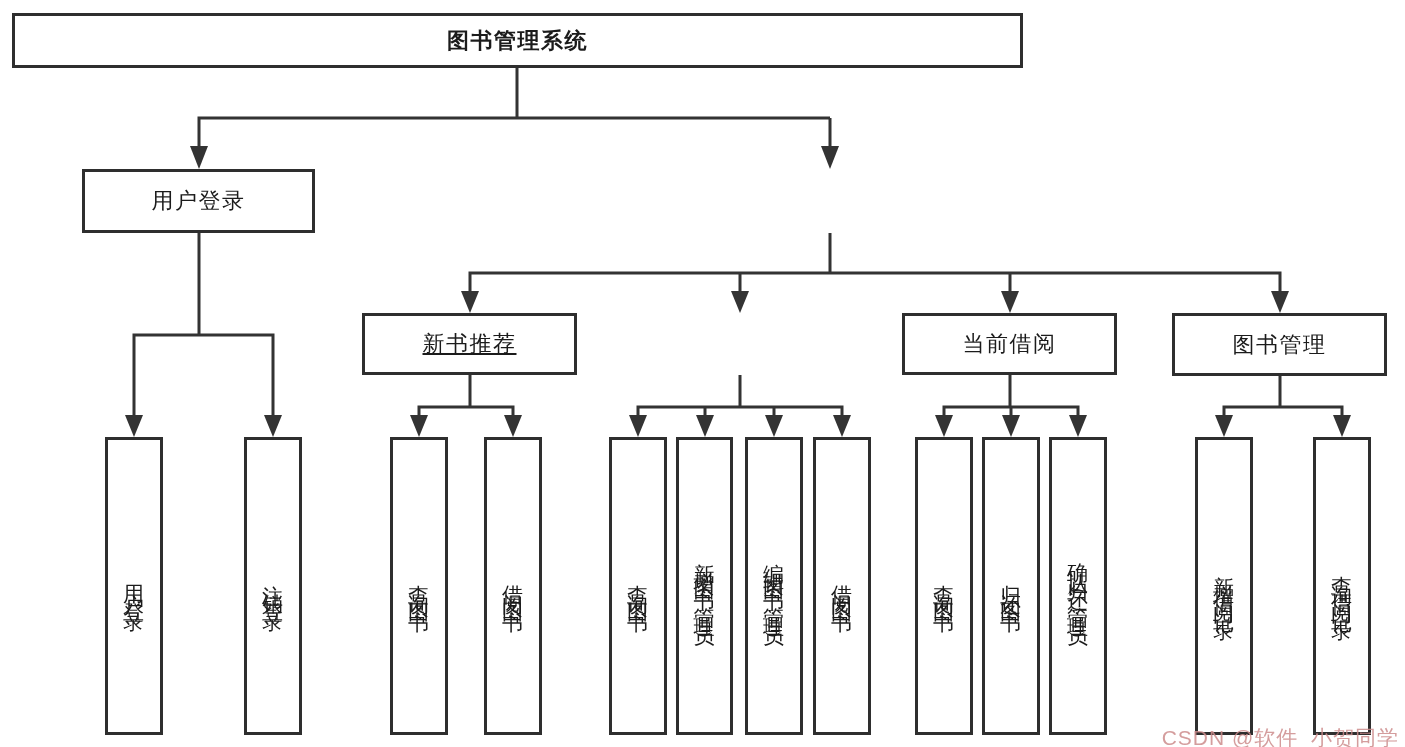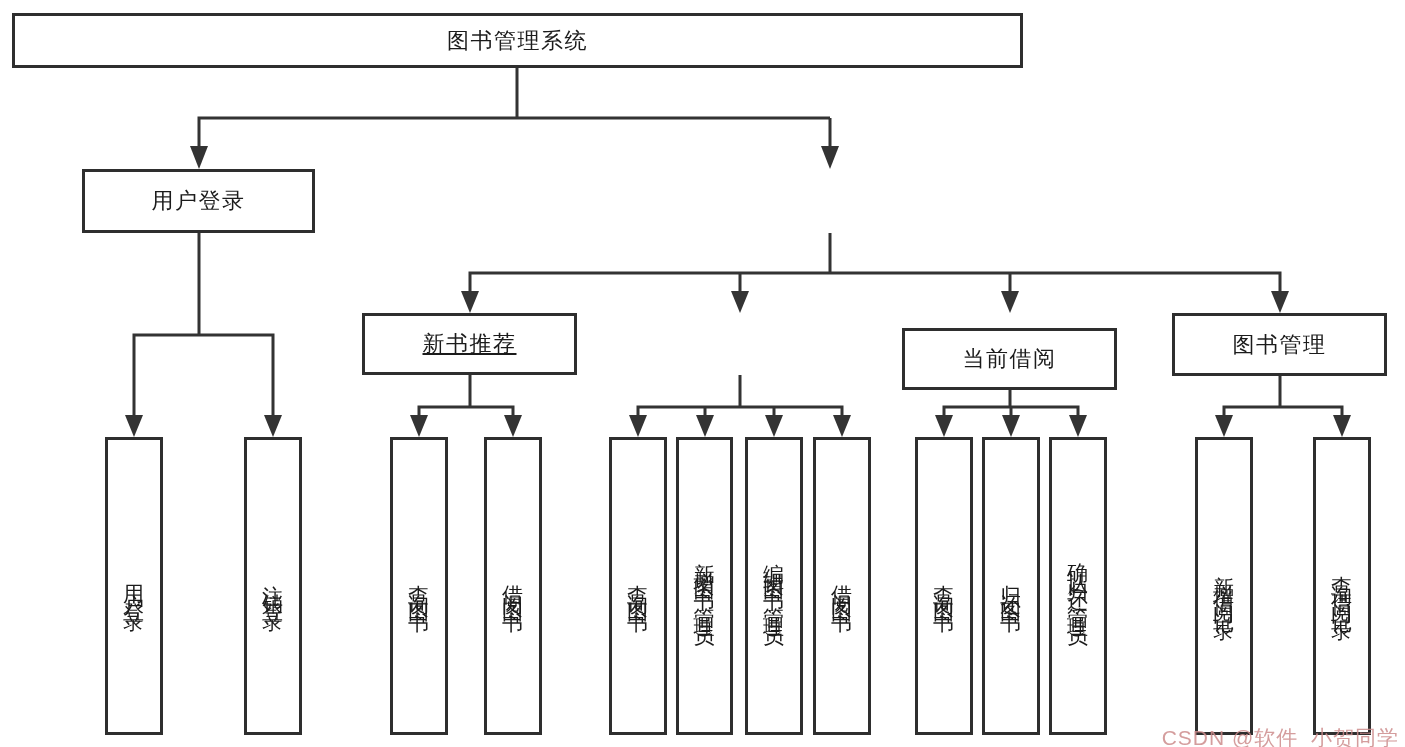--- a/index.html
+++ b/index.html
@@ -95,26 +95,26 @@
       <polygon points="765,415 783,415 774,437"></polygon>
       <polygon points="833,415 851,415 842,437"></polygon>
       <polygon points="935,415 953,415 944,437"></polygon>
       <polygon points="1002,415 1020,415 1011,437"></polygon>
       <polygon points="1069,415 1087,415 1078,437"></polygon>
       <polygon points="1215,415 1233,415 1224,437"></polygon>
       <polygon points="1333,415 1351,415 1342,437"></polygon>
     </g>
   </svg>
 
-  <div class="node hnode" style="left:12px; top:13px; width:1011px; height:55px;">图书管理系统</div>
+  <div class="node hnode" style="left:12px; top:13px; width:1011px; height:55px;font-weight:bold;">图书管理系统</div>
 
   <div class="node hnode" style="left:82px; top:169px; width:233px; height:64px;">用户登录</div>
 
   <div class="node hnode" style="left:362px; top:313px; width:215px; height:62px;text-decoration:underline;">新书推荐</div>
-  <div class="node hnode" style="left:902px; top:328px; width:215px; height:62px;">当前借阅</div>
+  <div class="node hnode" style="left:902px; top:313px; width:215px; height:62px;">当前借阅</div>
   <div class="node hnode" style="left:1172px; top:313px; width:215px; height:63px;">图书管理</div>
 
   <div class="node vnode" style="left:105px; top:437px; width:58px; height:298px;">用户登录</div>
   <div class="node vnode" style="left:244px; top:437px; width:58px; height:298px;">注销登录</div>
 
   <div class="node vnode" style="left:390px; top:437px; width:58px; height:298px;">查询图书</div>
   <div class="node vnode" style="left:484px; top:437px; width:58px; height:298px;">借阅图书</div>
 
   <div class="node vnode" style="left:609px; top:437px; width:58px; height:298px;">查询图书</div>
   <div class="node vnode" style="left:676px; top:437px; width:57px; height:298px;">新增图书（管理员）</div>

